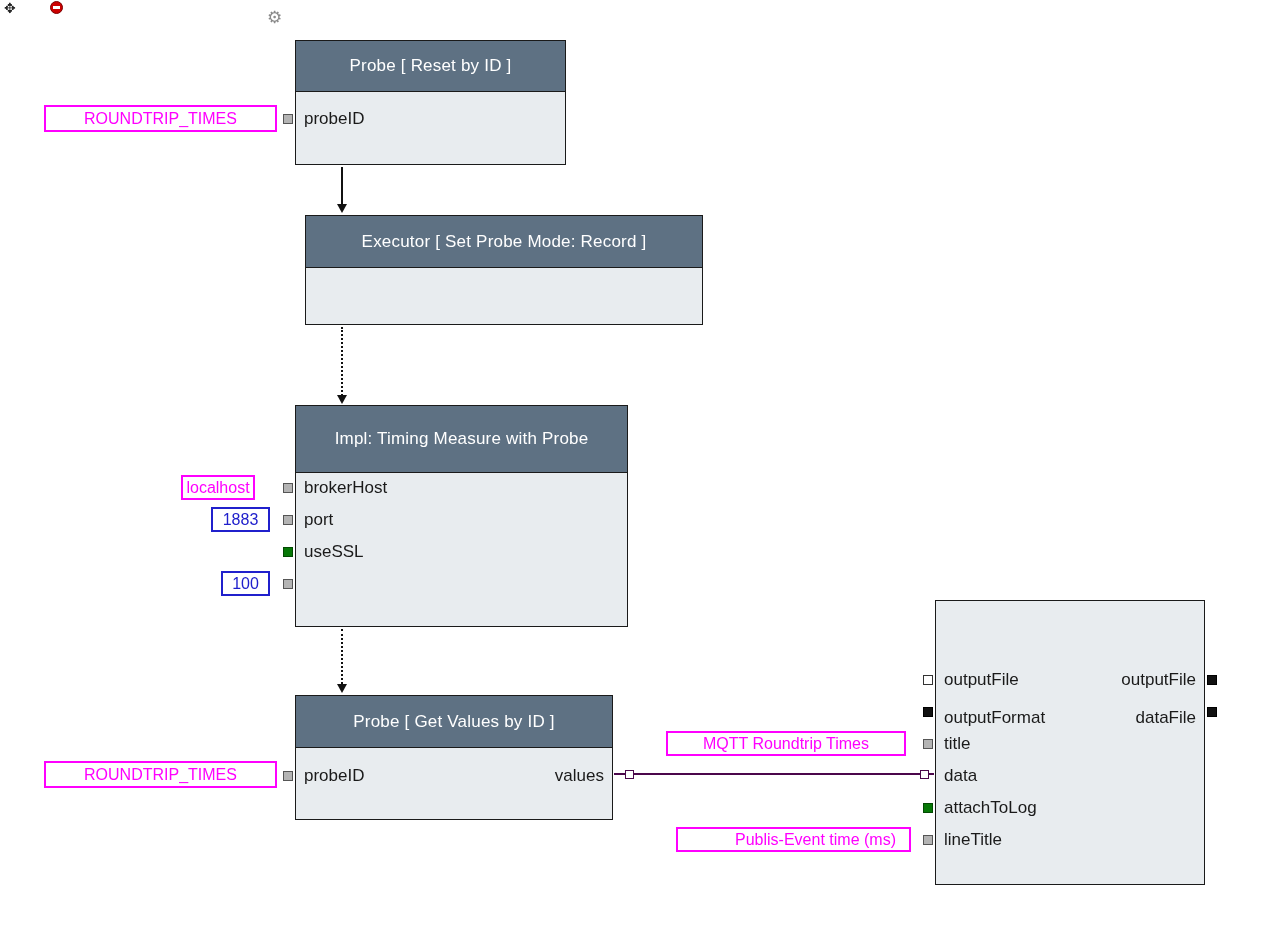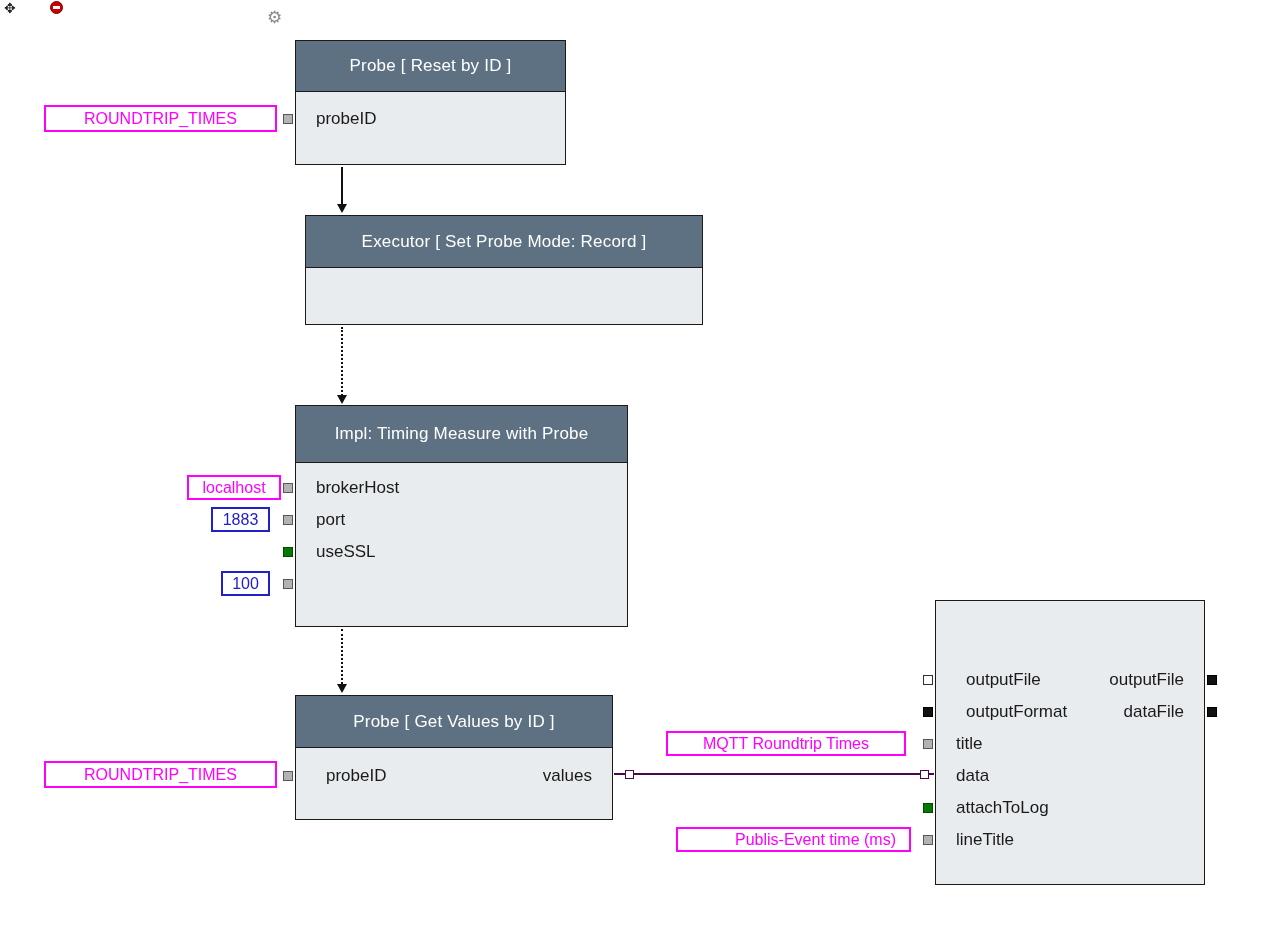--- a/index.html
+++ b/index.html
@@ -22,24 +22,24 @@
     border-bottom:1px solid #1a1a1a;
     display:flex;align-items:center;justify-content:center;
     font-size:17px;
     box-sizing:border-box;
     text-align:center;
     letter-spacing:.2px;
   }
   .row{
     position:absolute;left:0;right:0;height:32px;
     display:flex;align-items:center;
-    padding:0 20px;box-sizing:border-box;
+    padding:0 8px;box-sizing:border-box;
     font-size:17px;
   }
-  .row.spread{justify-content:space-between;margin-left:10px;}
+  .row.spread{justify-content:space-between;}
   .row .out-label{margin-left:auto;}
   
   .pin{
     position:absolute;width:10px;height:10px;box-sizing:border-box;
     background:#b4b4b4;border:1px solid #555;
   }
   .pin.green{background:#067806;border-color:#034a03;}
   .pin.black{background:#111;border-color:#000;}
   .pin.hollow{background:#ffffff;border:1px solid #333;}
   
@@ -97,36 +97,36 @@
 <div class="arrowhead" style="left:337px;top:204px;"></div>
 
 <div class="node" style="left:305px;top:215px;width:398px;height:110px;">
   <div class="node-header" style="height:52px;">Executor [ Set Probe Mode: Record ]</div>
 </div>
 
 <div class="arrow-dotted" style="left:341px;top:327px;height:69px;"></div>
 <div class="arrowhead" style="left:337px;top:395px;"></div>
 
 <div class="node" style="left:295px;top:405px;width:333px;height:222px;">
-  <div class="node-header" style="height:57px;">Impl: Timing Measure with Probe</div>
+  <div class="node-header" style="height:67px;">Impl: Timing Measure with Probe</div>
   <div class="row" style="top:66px;">
     <span>brokerHost</span>
   </div>
   <div class="row" style="top:98px;">
     <span>port</span>
   </div>
   <div class="row" style="top:130px;">
     <span>useSSL</span>
   </div>
   <span class="pin" style="left:-13px;top:77px;"></span>
   <span class="pin" style="left:-13px;top:109px;"></span>
   <span class="pin green" style="left:-13px;top:141px;"></span>
   <span class="pin" style="left:-13px;top:173px;"></span>
 </div>
-<div class="vlabel" style="left:187px;top:475px;width:94px;height:25px;">localhost</div>
+<div class="vlabel" style="left:181px;top:475px;width:74px;height:25px;">localhost</div>
 <div class="vnum" style="left:211px;top:507px;width:59px;height:25px;">1883</div>
 <div class="vnum" style="left:221px;top:571px;width:49px;height:25px;">100</div>
 
 <div class="arrow-dotted" style="left:341px;top:629px;height:55px;"></div>
 <div class="arrowhead" style="left:337px;top:684px;"></div>
 
 <div class="node" style="left:295px;top:695px;width:318px;height:125px;">
   <div class="node-header" style="height:52px;">Probe [ Get Values by ID ]</div>
   <div class="row spread" style="top:64px;">
     <span>probeID</span>
@@ -139,21 +139,21 @@
 <div class="wire" style="left:614px;top:773px;width:320px;"></div>
 <span class="wire-port" style="left:625px;top:770px;"></span>
 <span class="wire-port" style="left:920px;top:770px;"></span>
 
 <div class="node" style="left:935px;top:600px;width:270px;height:285px;">
 
   <div class="row spread" style="top:63px;">
     <span>outputFile</span>
     <span class="out-label">outputFile</span>
   </div>
-  <div class="row spread" style="top:95px;">
+  <div class="row spread" style="top:95px;align-items:flex-end;">
     <span>outputFormat</span>
     <span class="out-label">dataFile</span>
   </div>
   <div class="row" style="top:127px;align-items:center;">
     <span>title</span>
   </div>
   <div class="row" style="top:159px;">
     <span>data</span>
   </div>
   <div class="row" style="top:191px;">

